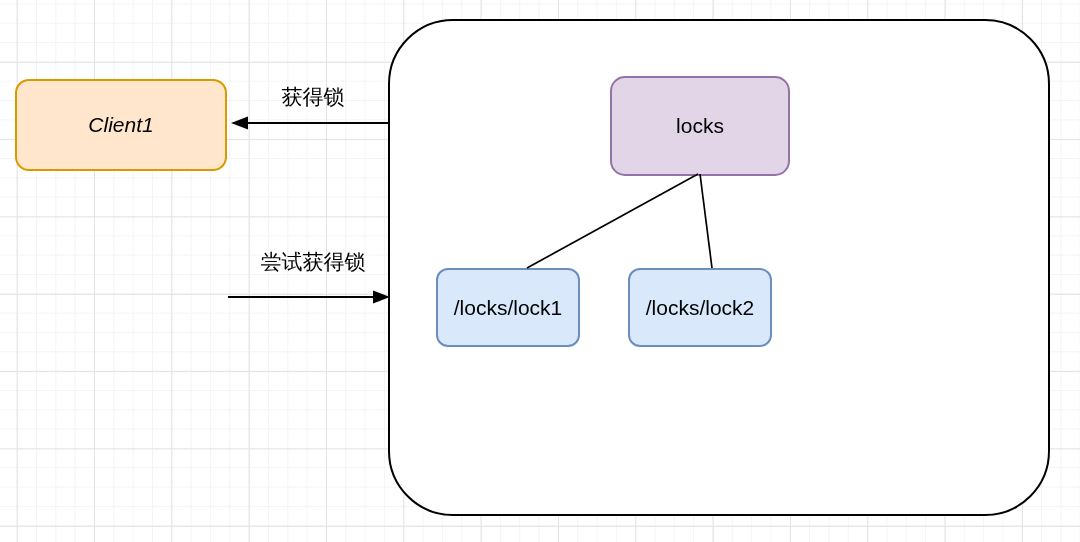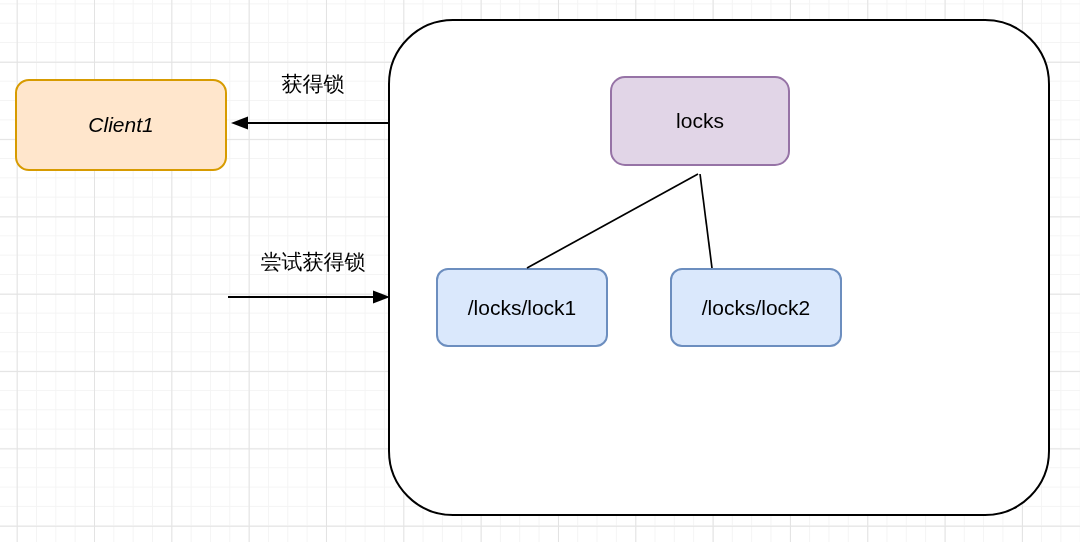--- a/index.html
+++ b/index.html
@@ -55,54 +55,54 @@
     border-radius: 14px;
     font-style: italic;
   }
   .client1-node { top: 79px; }
   .client2-node { top: 250px; }
 
   .locks-node {
     left: 610px;
     top: 76px;
     width: 180px;
-    height: 90px;
+    height: 100px;
     background: #E1D5E7;
     border: 2px solid #9673A6;
     border-radius: 15px;
   }
 
   .lock-node {
     top: 268px;
-    width: 172px;
+    width: 144px;
     height: 79px;
     background: #DAE8FC;
     border: 2px solid #6C8EBF;
     border-radius: 12px;
   }
   .lock1-node { left: 436px; }
-  .lock2-node { left: 628px; margin-left: 42px; }
+  .lock2-node { left: 628px; }
 
   .edges-layer {
     position: absolute;
     left: 0;
     top: 0;
     width: 1080px;
     height: 542px;
     pointer-events: none;
   }
 
   .edge-label {
     position: absolute;
     transform: translate(-50%, -50%);
     font-size: 21px;
     color: #000000;
     white-space: nowrap;
   }
-  .acquire-label   { left: 313px; top: 84px; }
+  .acquire-label   { left: 313px; top: 97px; }
   .try-acquire-label { left: 313px; top: 262px; }
 </style>
 </head>
 <body>
 
 <div class="canvas">
 
   <div class="service-container"></div>
 
   <div class="node client-node client1-node">Client1</div>

